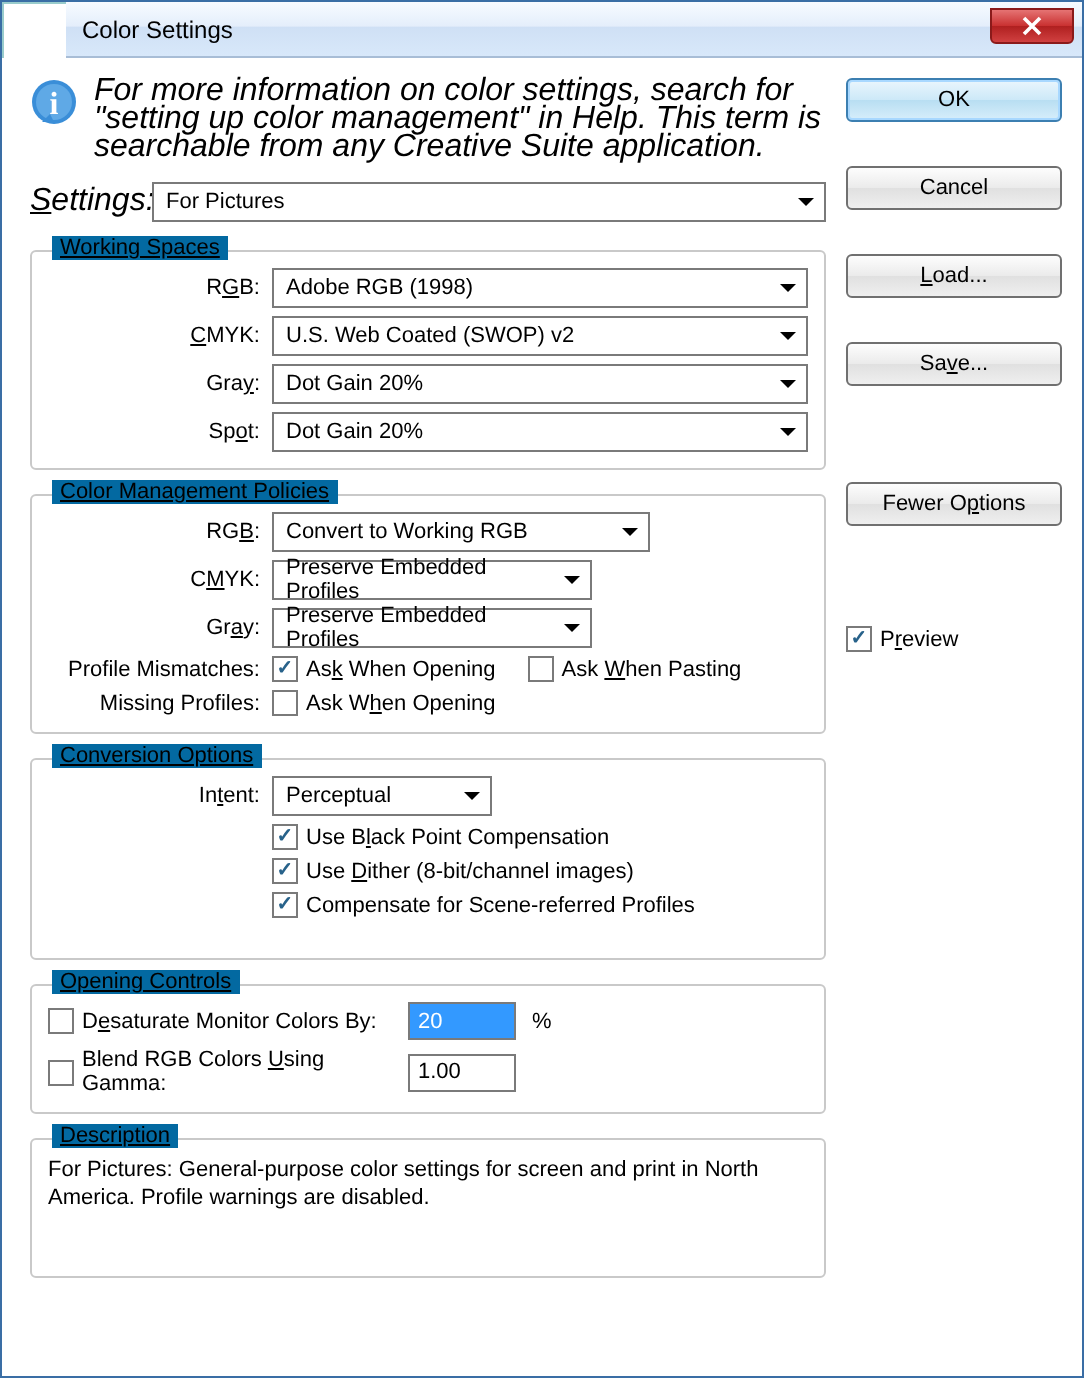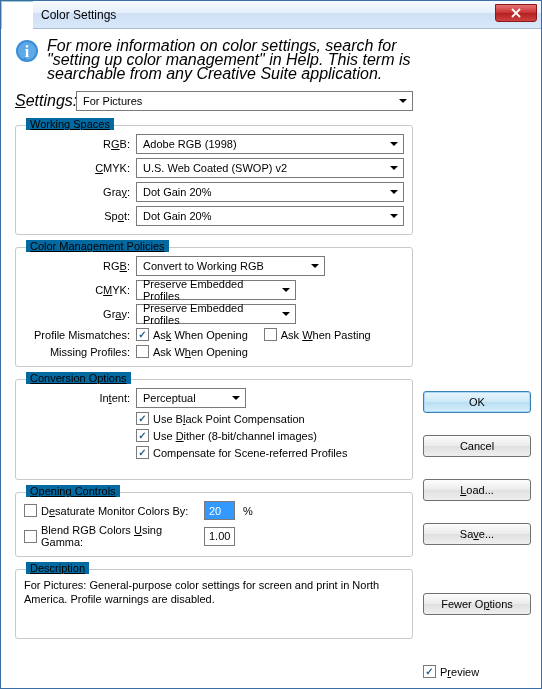--- a/index.html
+++ b/index.html
@@ -64,21 +64,20 @@
     display: flex;
     flex-direction: column;
     gap: 6px;
   }
   .side-col {
     width: 108px;
     display: flex;
     flex-direction: column;
     gap: 22px;
     padding-top: 0;
-    justify-content: flex-end;
   }
   .info-row {
     display: flex;
     gap: 8px;
     align-items: flex-start;
     margin-bottom: 4px;
   }
   .info-icon {
     width: 24px;
     height: 24px;
@@ -190,21 +189,21 @@
   .btn.primary {
     border: 1px solid #3c7fb1;
     box-shadow: 0 0 0 1px #a8d8ff inset;
     background: linear-gradient(to bottom, #eaf6fd, #cde9f8 49%, #b8def2 50%, #d7eefb);
   }
   .txt-input {
     border: 1px solid #7a7a7a;
     height: 19px;
     padding: 0 4px;
     font-size: 11px;
-    width: 31px;
+    width: 54px;
   }
   .txt-input.sel {
     background: #3399ff;
     color: #fff;
   }
   .desc-text {
     font-size: 11px;
     line-height: 14px;
   }
   .underline { text-decoration: underline; }

